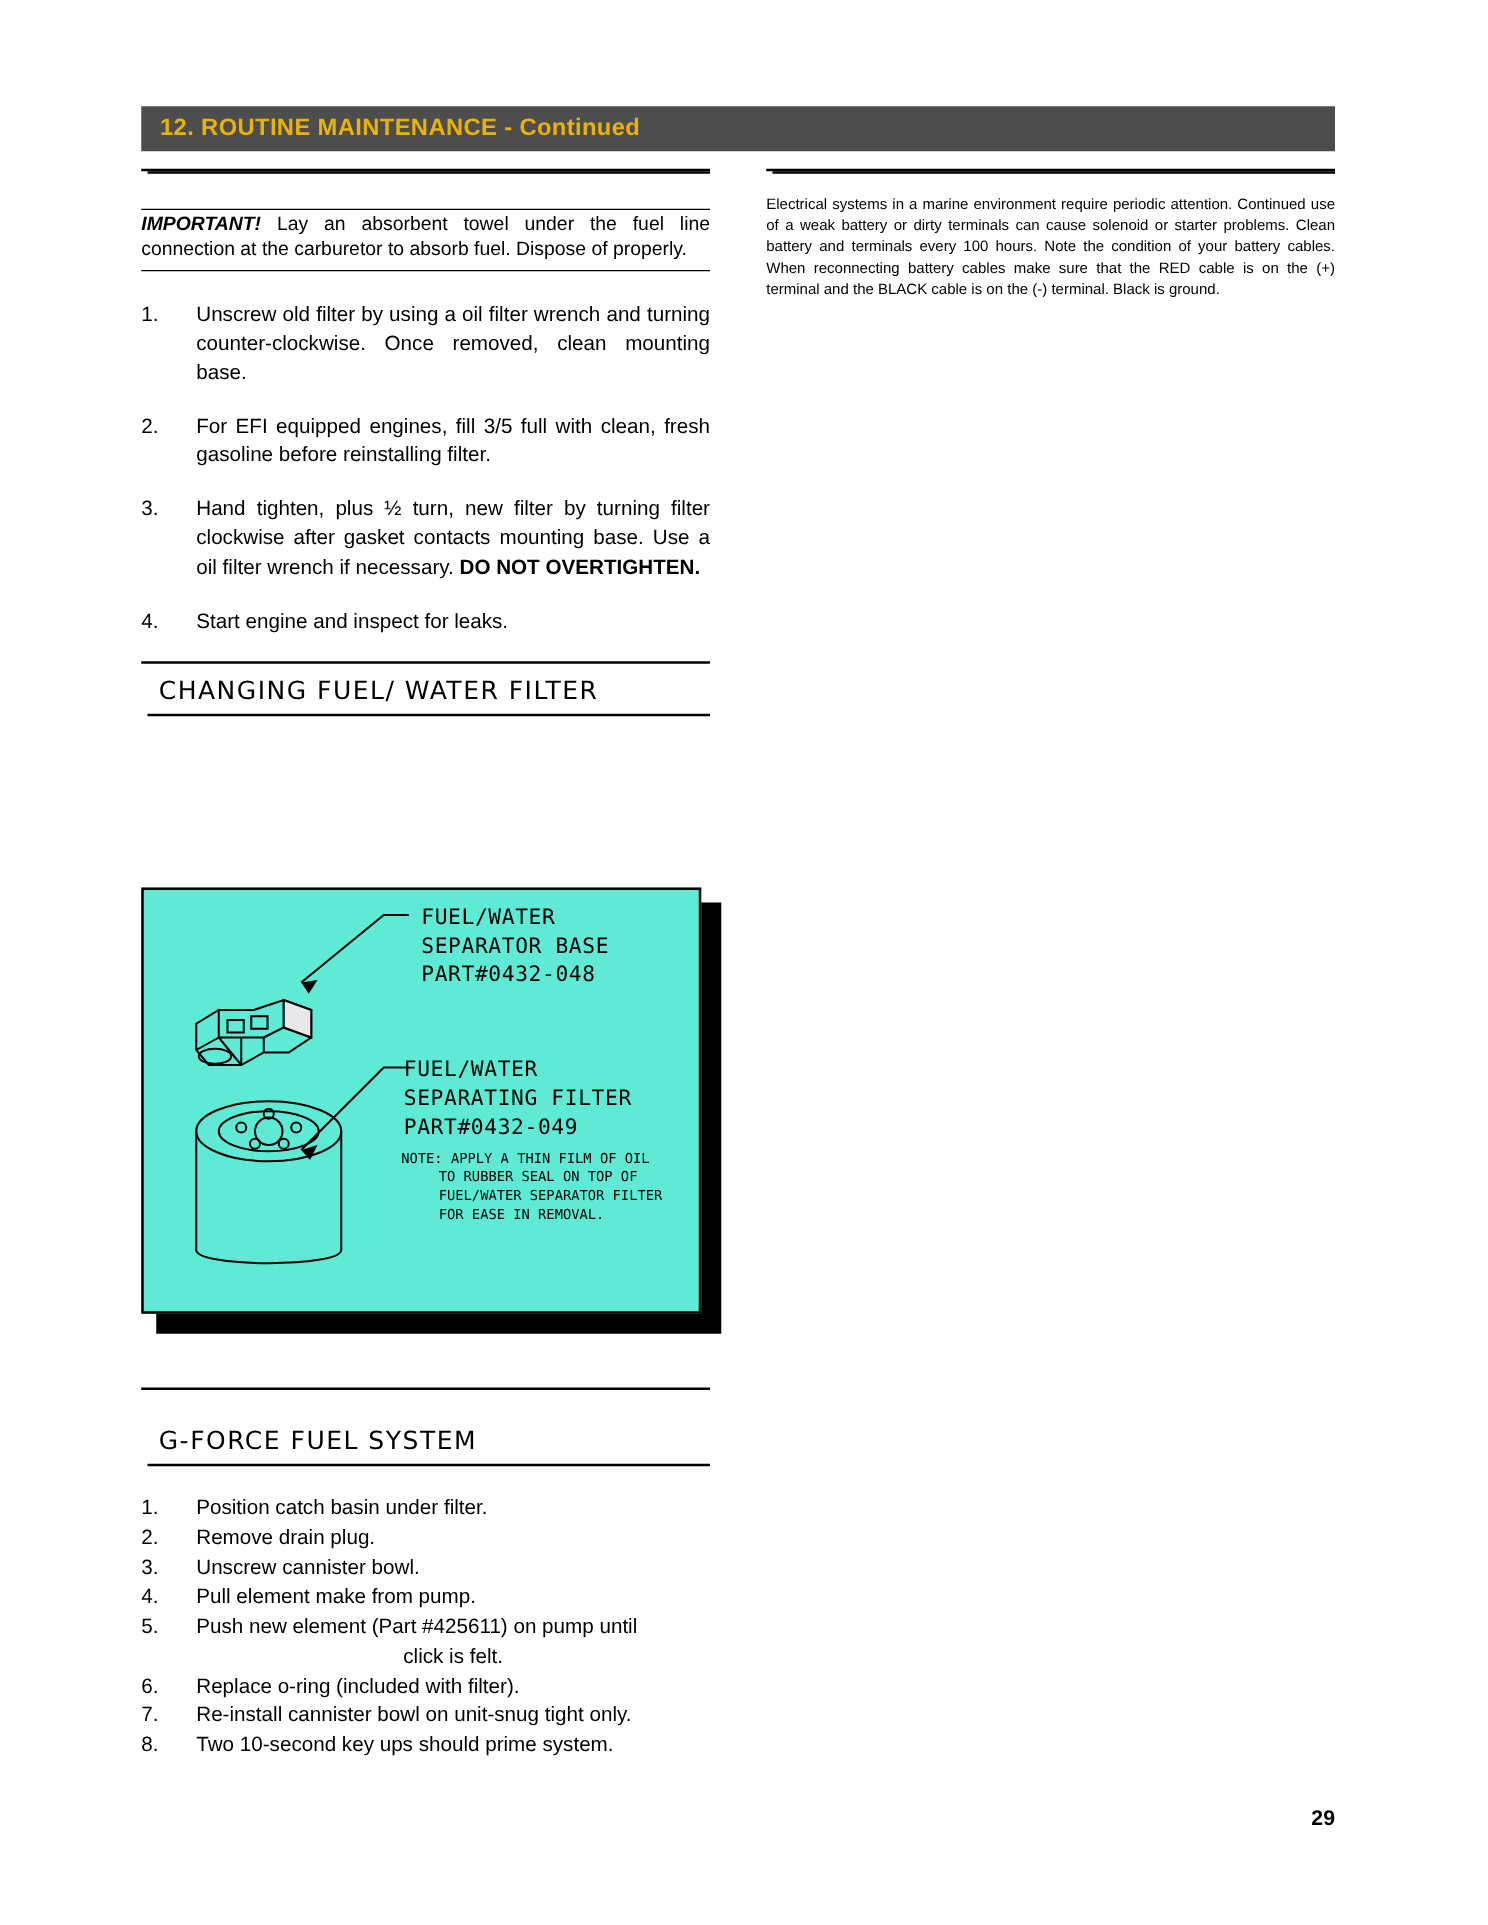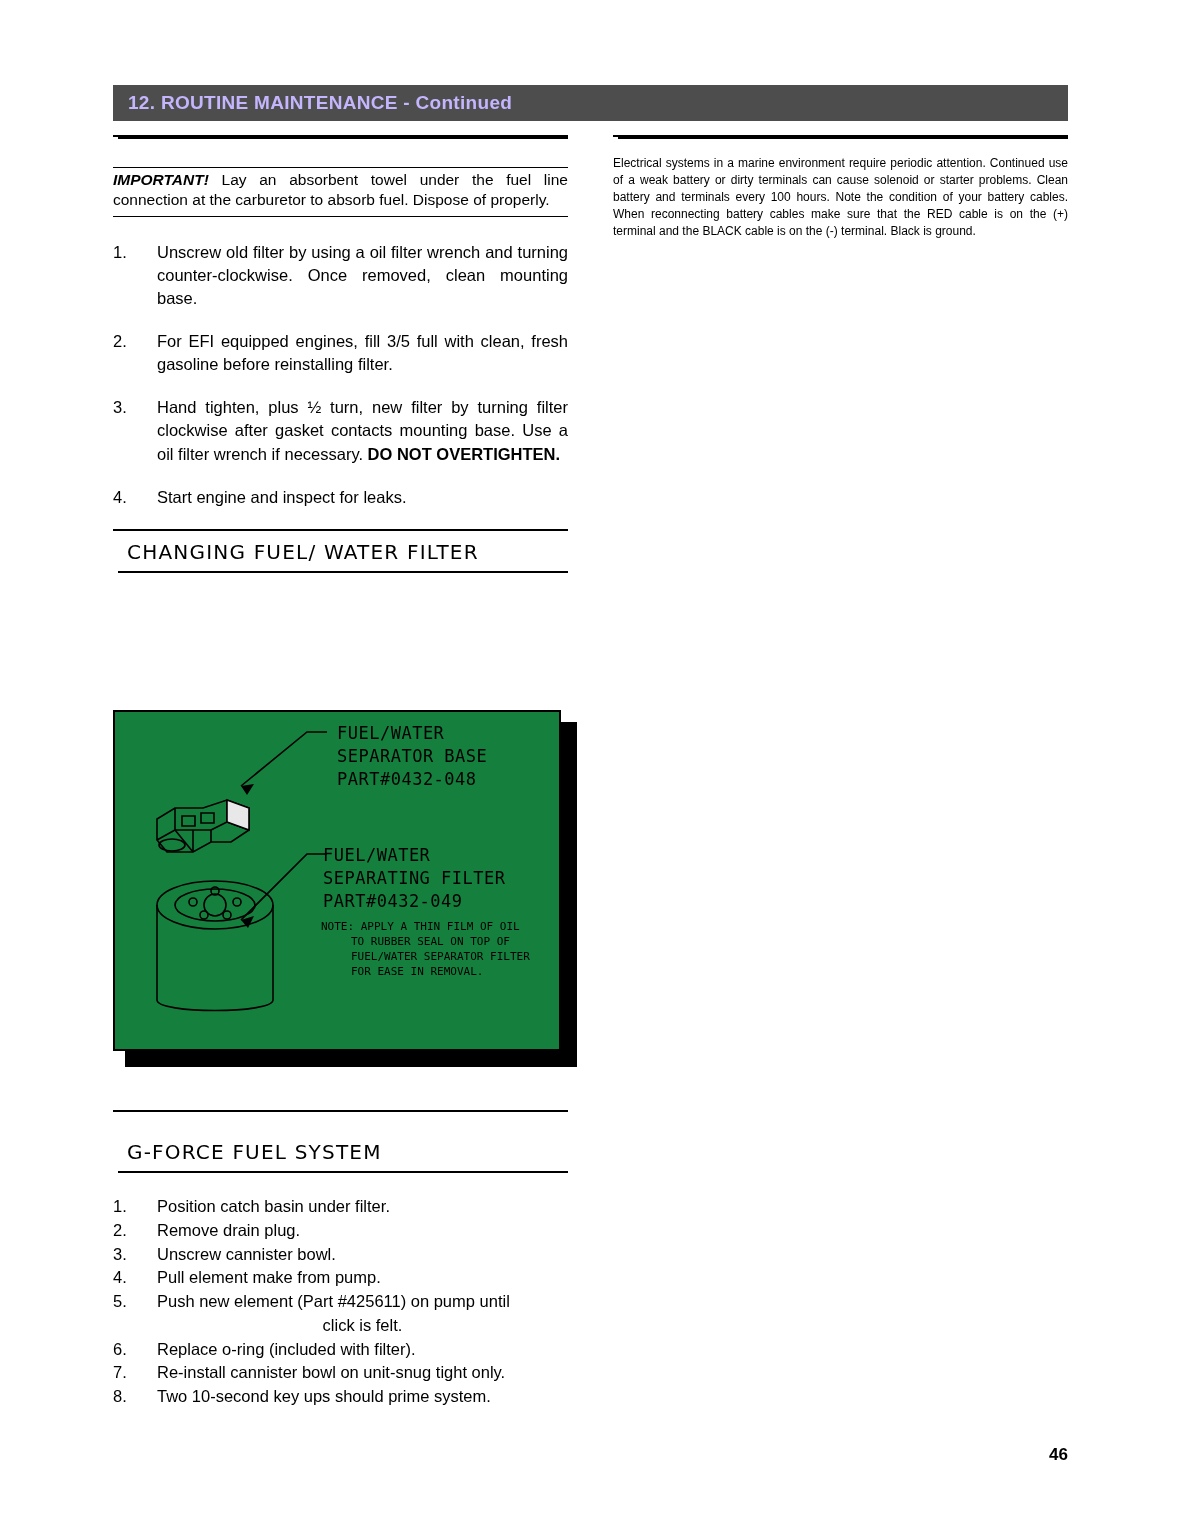--- a/index.html
+++ b/index.html
@@ -27,21 +27,21 @@
     position: absolute;
     left: 113px;
     top: 85px;
     width: 955px;
     height: 36px;
     background: #4d4d4d;
     display: flex;
     align-items: center;
   }
   .banner-text {
-    color: #c4b5fd;
+    color: #eab308;
     font-size: 19px;
     font-weight: bold;
     letter-spacing: 0.3px;
     padding-left: 15px;
   }
 
   
   .col-left {
     position: absolute;
     left: 113px;
@@ -148,21 +148,21 @@
     top: 12px;
     width: 452px;
     height: 345px;
     background: #000000;
   }
   .fig-frame {
     position: absolute;
     left: 0; top: 0;
     width: 448px;
     height: 341px;
-    background: #15803d;
+    background: #5eead4;
     border: 2px solid #000;
     box-sizing: border-box;
   }
   .fig-svg { display:block; }
 
   
   .gforce-wrap {
     position: absolute;
     left: 113px;
     top: 1110px;
@@ -344,14 +344,14 @@
   </div>
 
   <div class="col-right">
     <div class="rule-top"></div>
     <div class="rule-bot indent"></div>
 
 
     <div class="body-par">Electrical systems in a marine environment require periodic attention. Continued use of a weak battery or dirty terminals can cause solenoid or starter problems. Clean battery and terminals every 100 hours. Note the condition of your battery cables. When reconnecting battery cables make sure that the RED cable is on the (+) terminal and the BLACK cable is on the (-) terminal. Black is ground.</div>
   </div>
 
-  <div class="page-num">46</div>
+  <div class="page-num">29</div>
 </div>
 
 </body></html>

